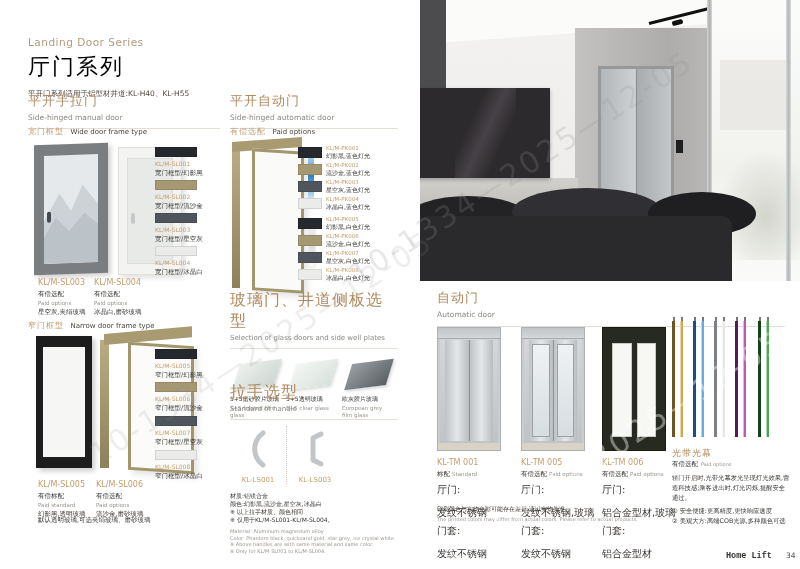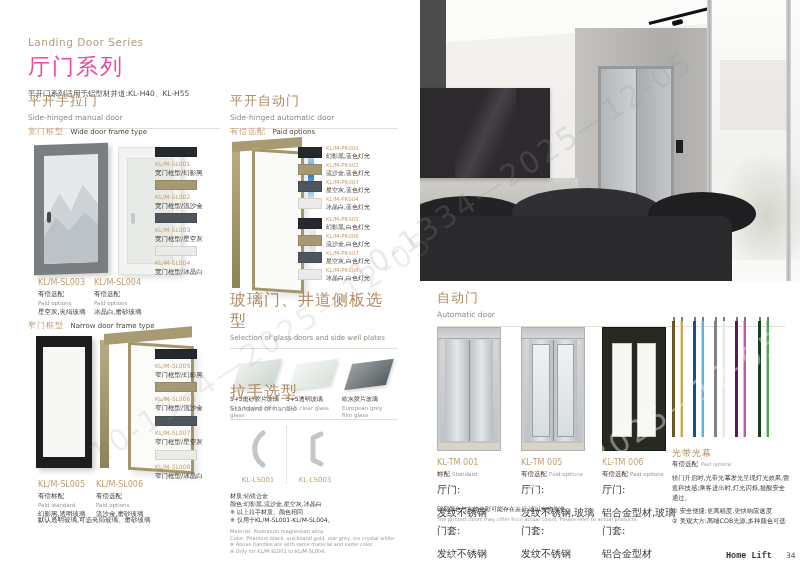--- a/index.html
+++ b/index.html
@@ -7,21 +7,21 @@
         font-family:"DejaVu Sans","Liberation Sans",sans-serif;color:#3c3a37;}
   
   .wm{position:absolute;font-size:30px;letter-spacing:3px;white-space:nowrap;
       transform:rotate(-33deg);pointer-events:none;z-index:50;}
   .wm1{left:60px;top:330px;color:rgba(140,140,140,0.15);}
   .wm2{left:320px;top:150px;color:rgba(150,150,150,0.22);}
   .wm3{left:410px;top:430px;color:rgba(255,255,255,0.40);}
   
   .hdr{position:absolute;left:28px;top:36px;}
   .series-en{font-size:10.5px;color:#b49a7c;letter-spacing:0.5px;}
-  .series-zh{font-size:22px;color:#ec4899;margin-top:4px;letter-spacing:2px;}
+  .series-zh{font-size:22px;color:#000000;margin-top:4px;letter-spacing:2px;}
   .subtitle{font-size:7.5px;color:#4f4a44;margin-top:7px;}
   
   .col{position:absolute;top:92px;}
   .col1{left:28px;width:192px;height:450px;}
   .col2{left:230px;width:168px;height:448px;}
   .col-title-zh{font-size:13px;color:#b08a5f;letter-spacing:1px;}
   .col-title-en{font-size:7.5px;color:#8d8a85;margin-top:3px;}
   .rule{border-top:1px solid #e2ddd5;margin-top:6px;}
   .sec-head{position:absolute;left:0;font-size:8px;}
   .sec-zh{color:#c39a6e;letter-spacing:1px;}

